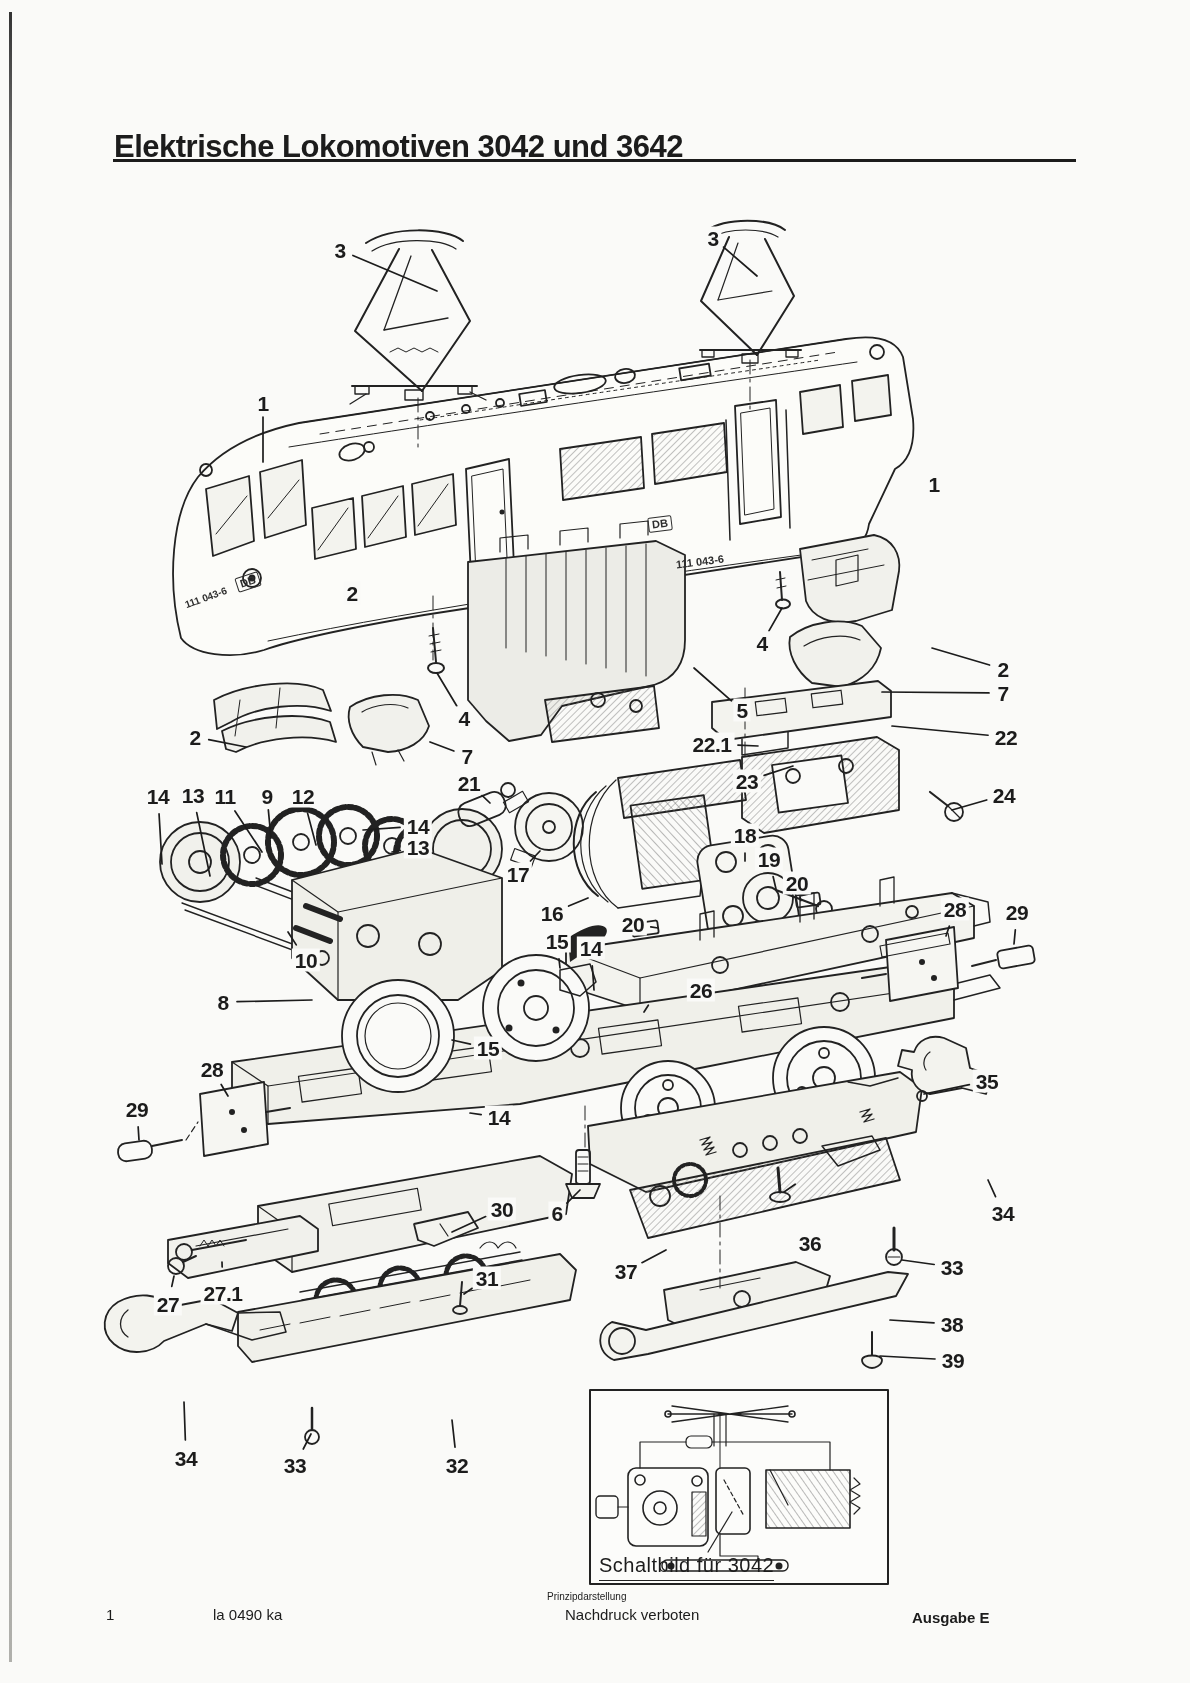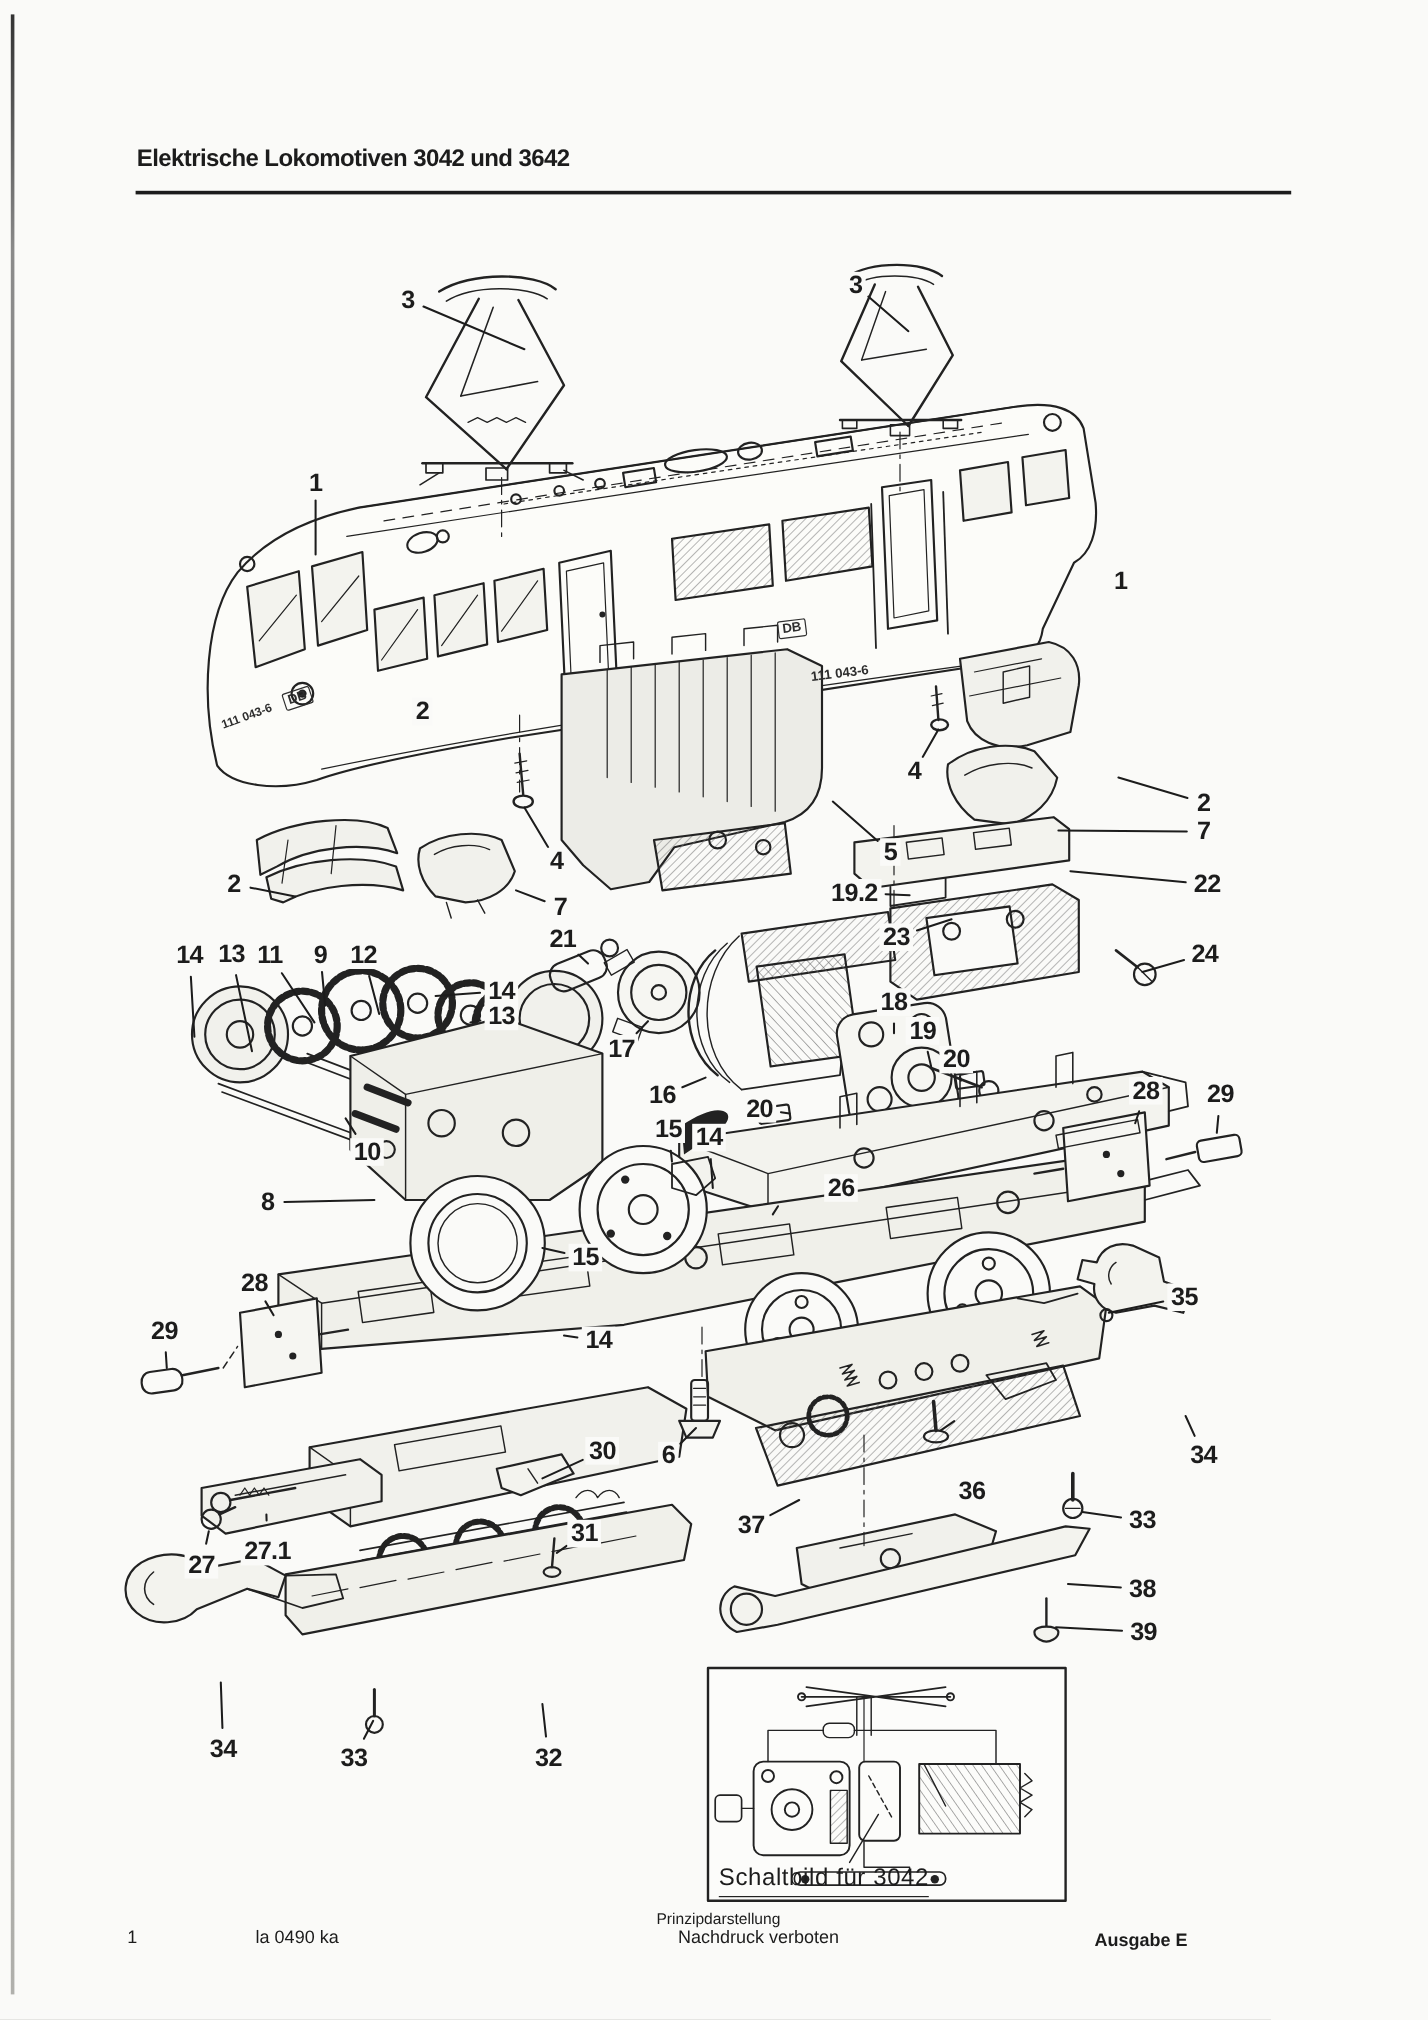--- a/index.html
+++ b/index.html
@@ -1,30 +1,30 @@
 <!DOCTYPE html>
 <html><head>
 <meta charset="utf-8">
 <style>
   html,body{margin:0;padding:0;background:#d8d8d4;}
   .page{position:relative;width:1190px;height:1683px;margin:0 auto;background:#fafaf8;
         font-family:"Liberation Sans",sans-serif;color:#1c1c1c;overflow:hidden;}
   .scan-line{position:absolute;left:9px;top:12px;width:2.5px;height:1650px;
         background:linear-gradient(#333,#8a8a8a 12%,#9a9a96 60%,#b0b0ac);}
-  .page-title{position:absolute;left:114px;top:108px;font-size:20px;font-weight:bold;
+  .page-title{position:absolute;left:114px;top:108px;font-size:31px;font-weight:bold;
         letter-spacing:-0.5px;white-space:nowrap;}
   .title-rule{position:absolute;left:113px;top:159px;width:963px;height:3px;background:#1c1c1c;}
   #art{position:absolute;left:0;top:0;width:1190px;height:1683px;}
   .callout{position:absolute;transform:translate(-50%,-50%);font-weight:bold;font-size:21px;
         line-height:1;background:#fafaf8;padding:1px 3px;letter-spacing:-0.5px;white-space:nowrap;}
   .marking{position:absolute;font-weight:bold;color:#2e2e2e;white-space:nowrap;line-height:1;}
   .marking.boxed{border:1.6px solid #2e2e2e;padding:1px 3px;border-radius:2px;}
   .inset-caption{position:absolute;left:599px;top:1554px;font-size:20px;letter-spacing:0.5px;
         border-bottom:1.6px solid #222;padding-bottom:3px;white-space:nowrap;}
-  .inset-sub{position:absolute;left:547px;top:1591px;font-size:13px;white-space:nowrap;}
+  .inset-sub{position:absolute;left:547px;top:1591px;font-size:10px;white-space:nowrap;}
   .footer-item{position:absolute;top:1606px;font-size:15px;white-space:nowrap;}
   #footer-page{left:106px;}
   #footer-code{left:213px;}
   #footer-notice{left:565px;}
   #footer-edition{left:912px;top:1609px;font-weight:bold;}
 </style>
 </head>
 <body>
 
 <div class="page">
@@ -469,21 +469,21 @@
       <div class="callout" style="left: 934px; top: 484px;">1</div>
       <div class="callout" style="left: 352px; top: 593px;">2</div>
       <div class="callout" style="left: 195px; top: 737px;">2</div>
       <div class="callout" style="left: 464px; top: 718px;">4</div>
       <div class="callout" style="left: 467px; top: 756px;">7</div>
       <div class="callout" style="left: 742px; top: 710px;">5</div>
       <div class="callout" style="left: 762px; top: 643px;">4</div>
       <div class="callout" style="left: 1003px; top: 669px;">2</div>
       <div class="callout" style="left: 1003px; top: 693px;">7</div>
       <div class="callout" style="left: 1006px; top: 737px; text-align: center;">22</div>
-      <div class="callout" style="left: 712px; top: 744px;">19.2</div>
+      <div class="callout" style="left: 712px; top: 744px;">22.1</div>
       <div class="callout" style="left: 747px; top: 781px;">23</div>
       <div class="callout" style="left: 1004px; top: 795px;">24</div>
       <div class="callout" style="left: 469px; top: 783px;">21</div>
       <div class="callout" style="left: 158px; top: 796px;">14</div>
       <div class="callout" style="left: 193px; top: 795px;">13</div>
       <div class="callout" style="left: 225px; top: 796px;">11</div>
       <div class="callout" style="left: 267px; top: 796px;">9</div>
       <div class="callout" style="left: 303px; top: 796px;">12</div>
       <div class="callout" style="left: 418px; top: 826px;">14</div>
       <div class="callout" style="left: 418px; top: 847px;">13</div>

